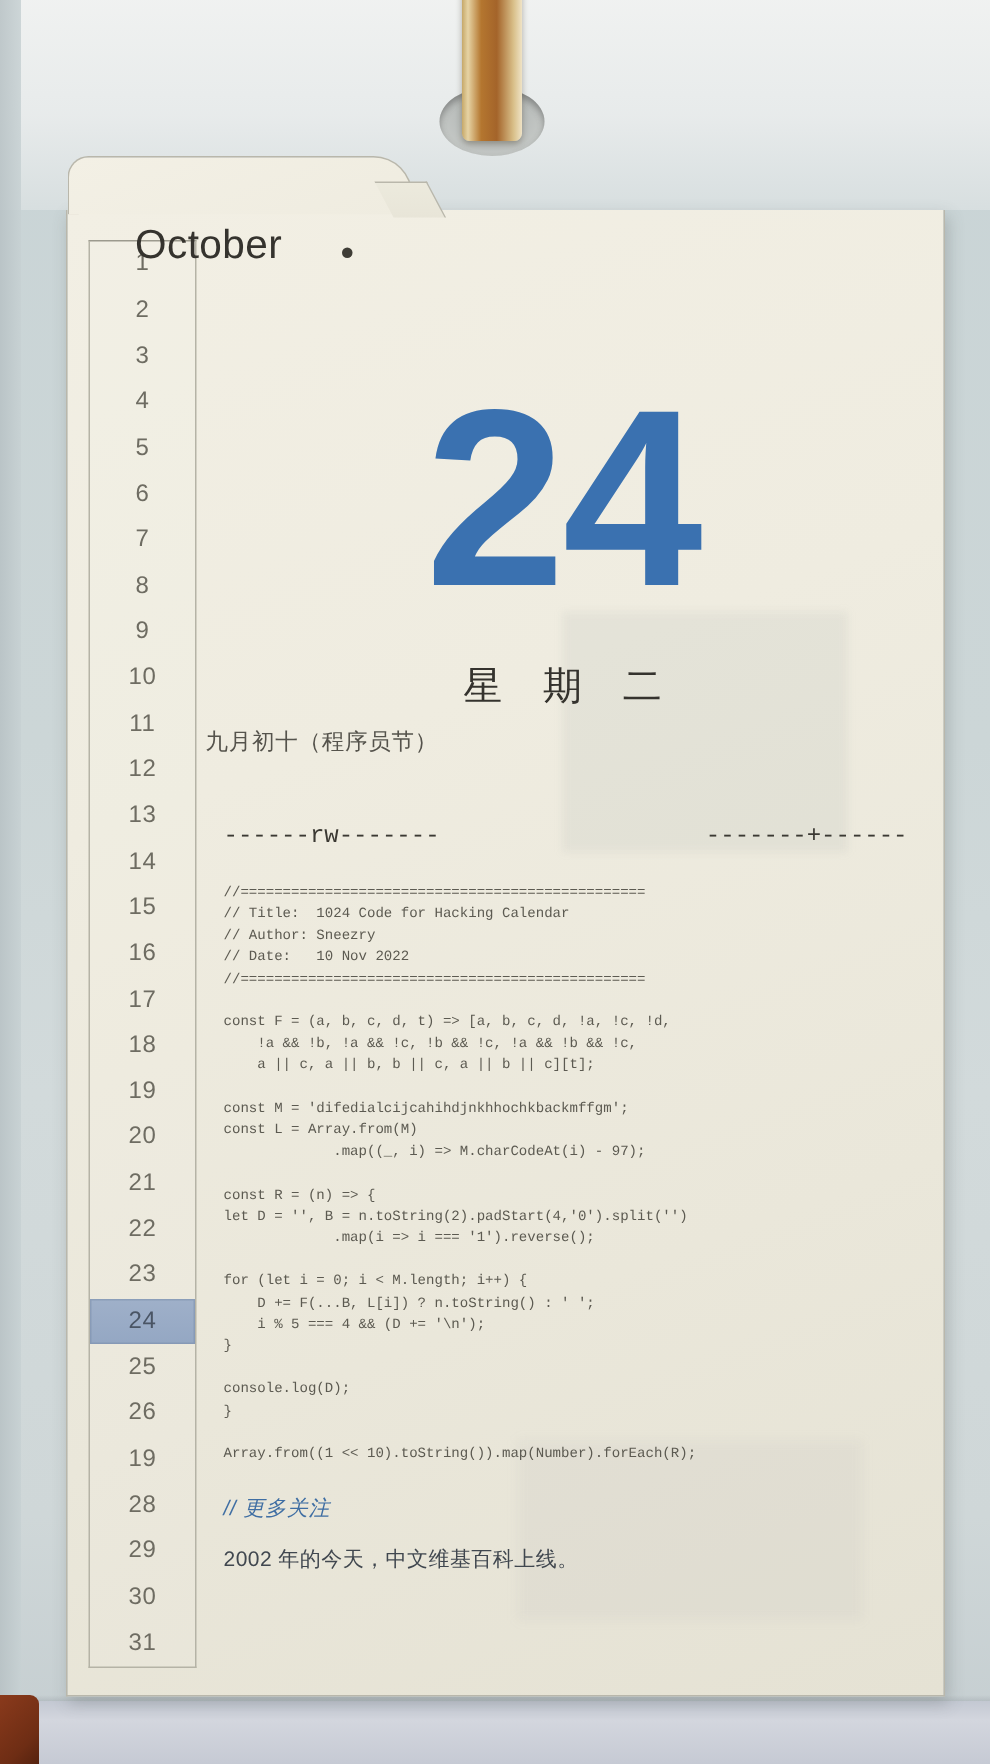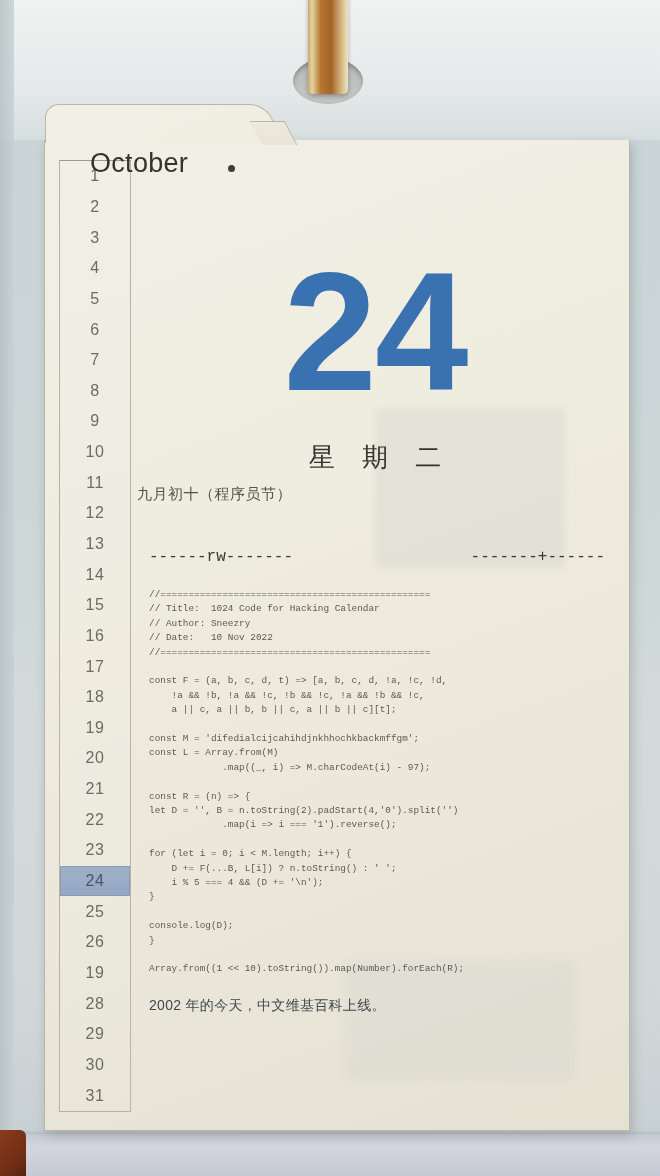--- a/index.html
+++ b/index.html
@@ -316,17 +316,18 @@
     <div class="lunar">九月初十（程序员节）</div>
 
     <div class="divider-row">
       <span class="divider-dash">------rw-------</span>
       <span class="divider-dash">-------+------</span>
     </div>
 
     <div class="code" id="code-block"><span style="display: block;">//================================================</span><span style="display: block;">// Title:  1024 Code for Hacking Calendar</span><span style="display: block;">// Author: Sneezry</span><span style="display: block;">// Date:   10 Nov 2022</span><span style="display: block;">//================================================</span><span class="blank"></span><span style="display: block;">const F = (a, b, c, d, t) =&gt; [a, b, c, d, !a, !c, !d,</span><span style="display: block;">    !a &amp;&amp; !b, !a &amp;&amp; !c, !b &amp;&amp; !c, !a &amp;&amp; !b &amp;&amp; !c,</span><span style="display: block;">    a || c, a || b, b || c, a || b || c][t];</span><span class="blank"></span><span style="display: block;">const M = 'difedialcijcahihdjnkhhochkbackmffgm';</span><span style="display: block;">const L = Array.from(M)</span><span style="display: block;">             .map((_, i) =&gt; M.charCodeAt(i) - 97);</span><span class="blank"></span><span style="display: block;">const R = (n) =&gt; {</span><span style="display: block;">let D = '', B = n.toString(2).padStart(4,'0').split('')</span><span style="display: block;">             .map(i =&gt; i === '1').reverse();</span><span class="blank"></span><span style="display: block;">for (let i = 0; i &lt; M.length; i++) {</span><span style="display: block;">    D += F(...B, L[i]) ? n.toString() : ' ';</span><span style="display: block;">    i % 5 === 4 &amp;&amp; (D += '\n');</span><span style="display: block;">}</span><span class="blank"></span><span style="display: block;">console.log(D);</span><span style="display: block;">}</span><span class="blank"></span><span style="display: block;">Array.from((1 &lt;&lt; 10).toString()).map(Number).forEach(R);</span></div>
 
     <div class="footer">
+      <div class="footer-head">// 更多关注</div>
       <div class="footer-note">2002 年的今天，中文维基百科上线。</div>
     </div>
 
   </div>
 </div>
 
 </body></html>

